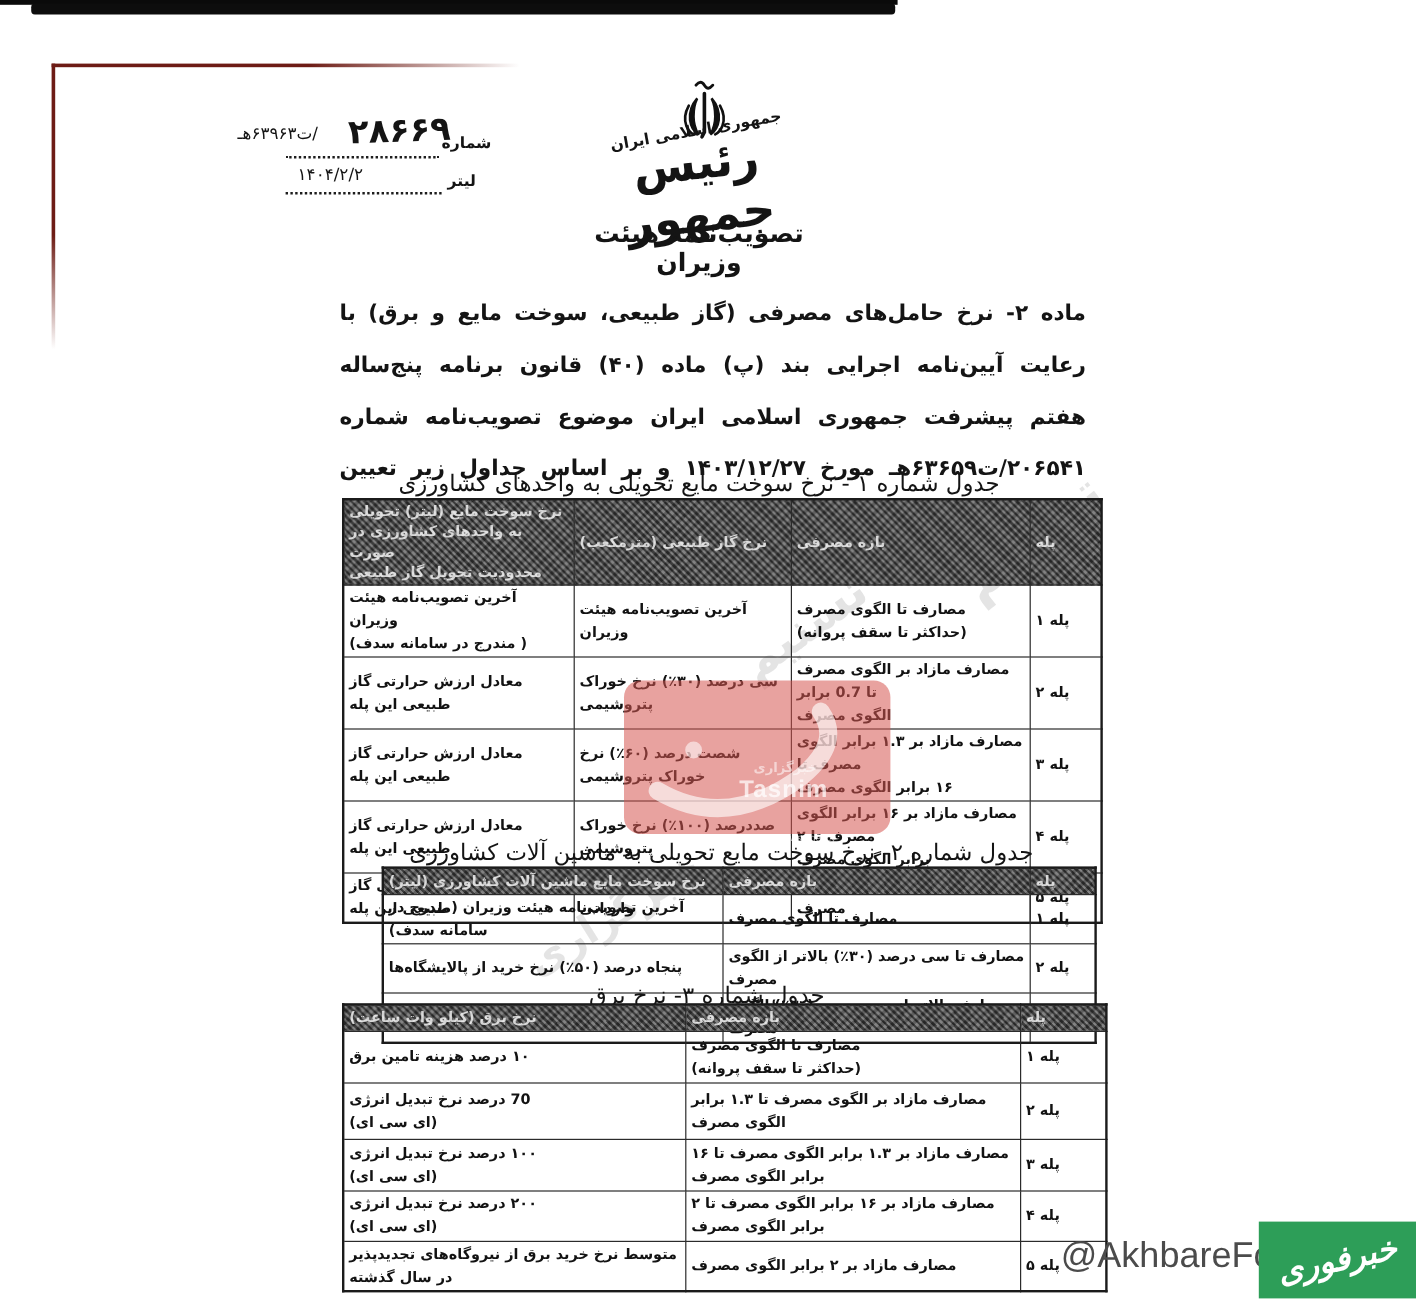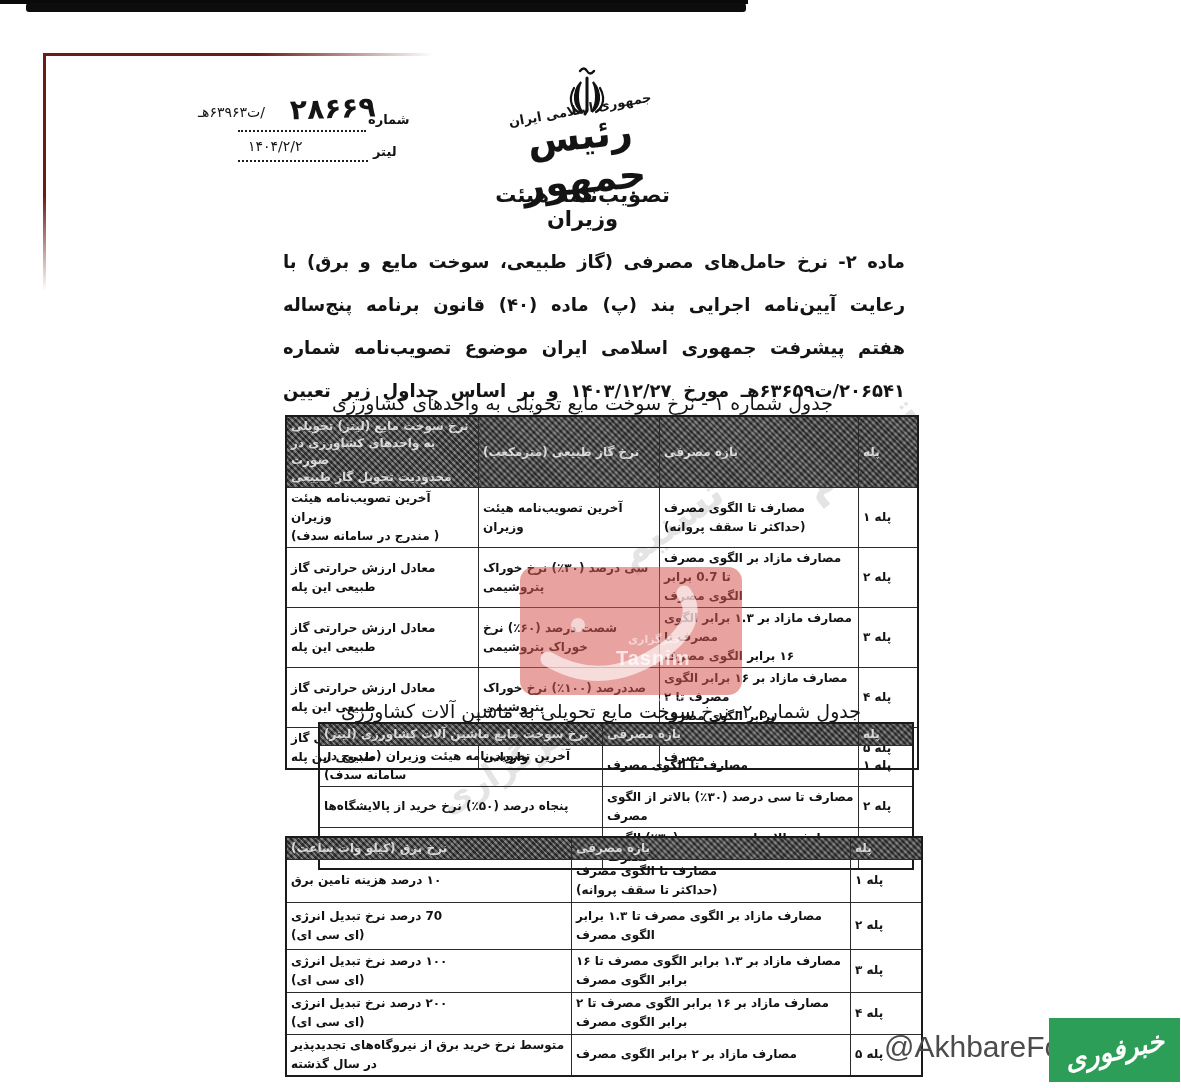--- a/index.html
+++ b/index.html
@@ -215,20 +215,21 @@
           <td>پنجاه درصد (۵۰٪) نرخ خرید از پالایشگاه‌ها</td>
         </tr>
         <tr>
           <td>پله ۳</td>
           <td>مصارف بالاتر از سی درصد (۳۰٪) الگوی مصرف</td>
           <td>نرخ خرید از پالایشگاه‌ها</td>
         </tr>
       </tbody>
     </table>
 
+  <div class="abs tbl-title" style="left:285px;top:819px;width:608px;">جدول شماره ۳- نرخ برق</div>
   <table class="abs grid t3">
       <thead>
         <tr>
           <th>پله</th>
           <th>بازه مصرفی</th>
           <th>نرخ برق (کیلو وات ساعت)</th>
         </tr>
       </thead>
       <tbody>
         <tr>

